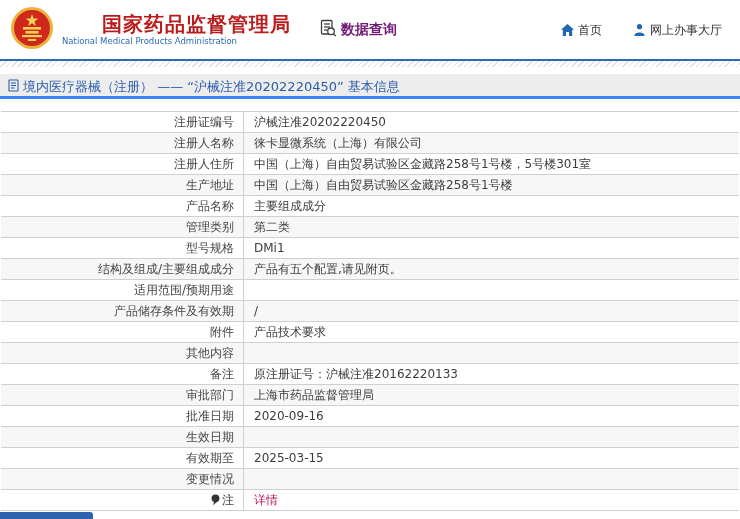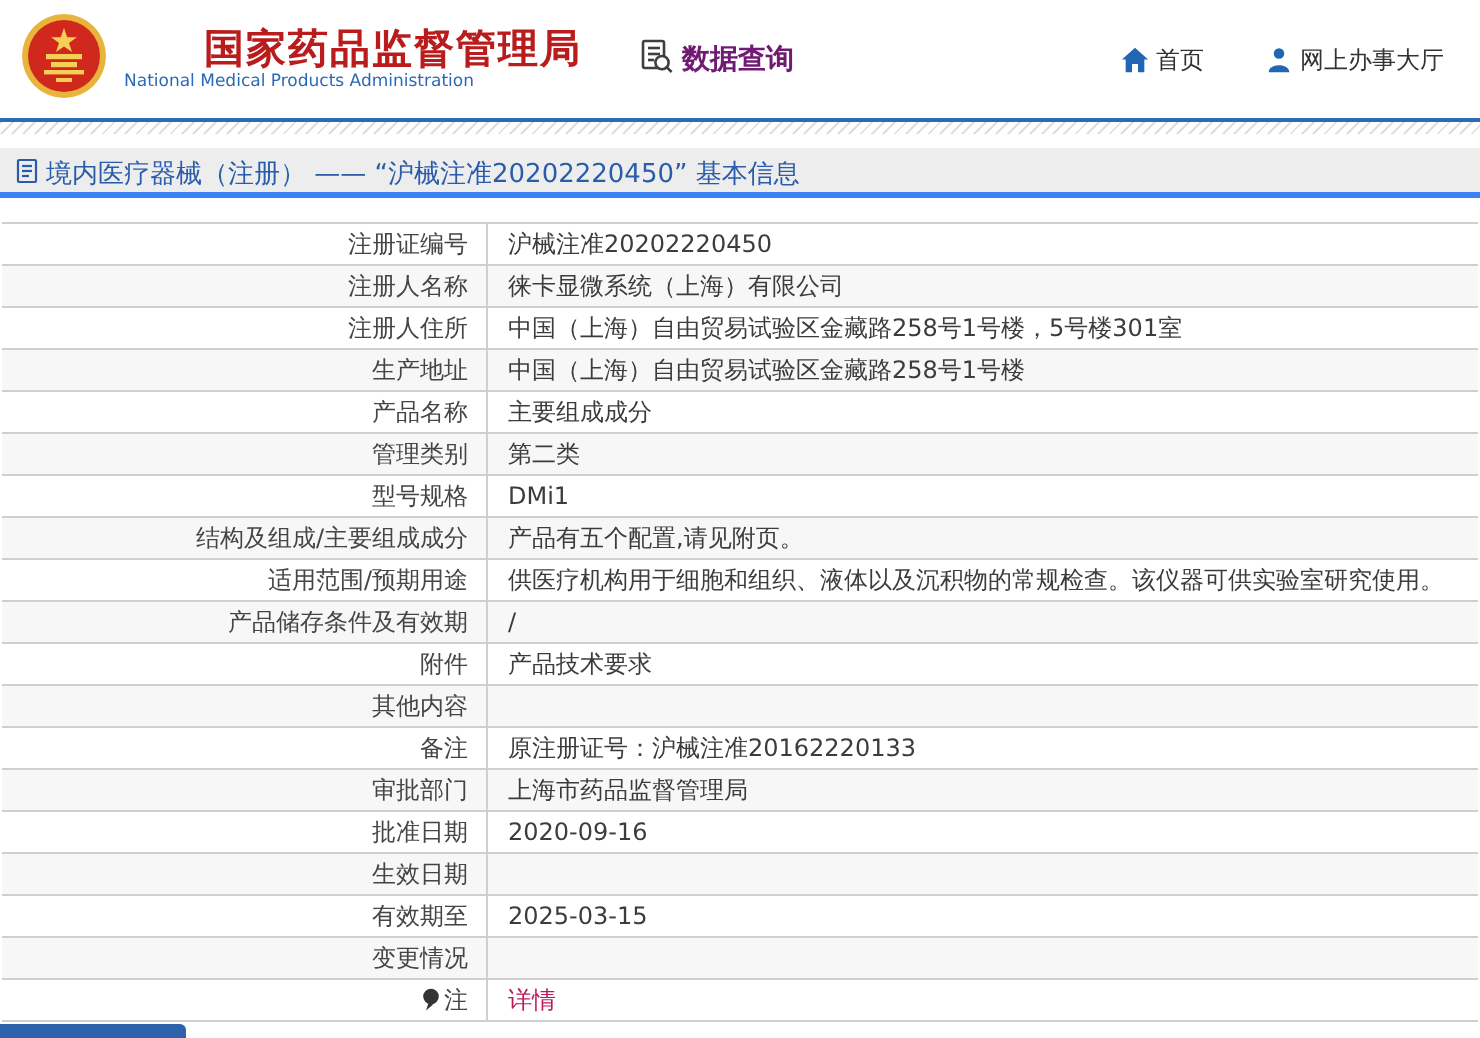--- a/index.html
+++ b/index.html
@@ -258,21 +258,20 @@
   <div class="row">
       <div class="cell label">
         <span>结构及组成/主要组成成分</span>
       </div>
       <div class="cell value"><span>产品有五个配置,请见附页。</span></div>
     </div>
   <div class="row">
       <div class="cell label">
         <span>适用范围/预期用途</span>
       </div>
-      <div class="cell value"><span>供医疗机构用于细胞和组织、液体以及沉积物的常规检查。该仪器可供实验室研究使用。</span></div>
     </div>
   <div class="row">
       <div class="cell label">
         <span>产品储存条件及有效期</span>
       </div>
       <div class="cell value"><span>/</span></div>
     </div>
   <div class="row">
       <div class="cell label">
         <span>附件</span>

